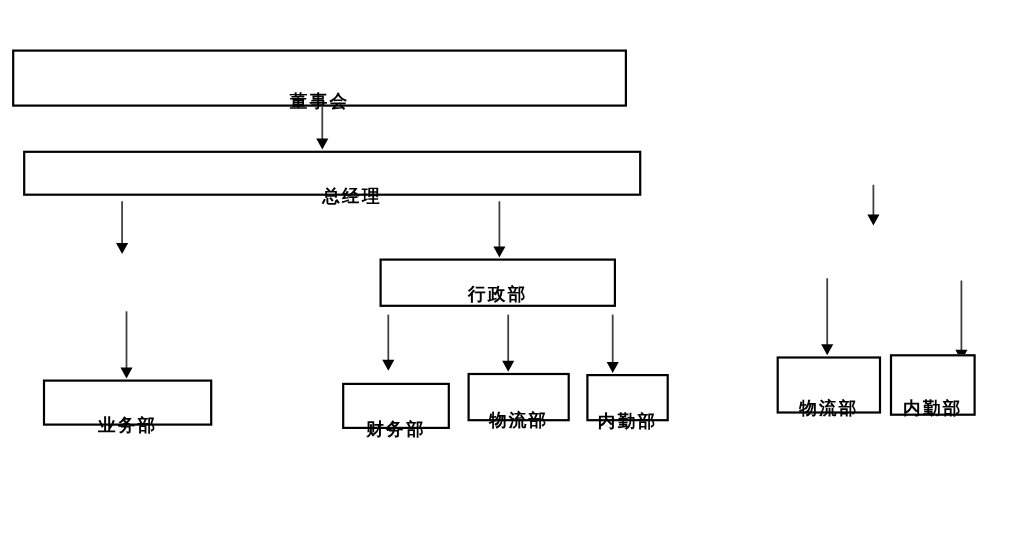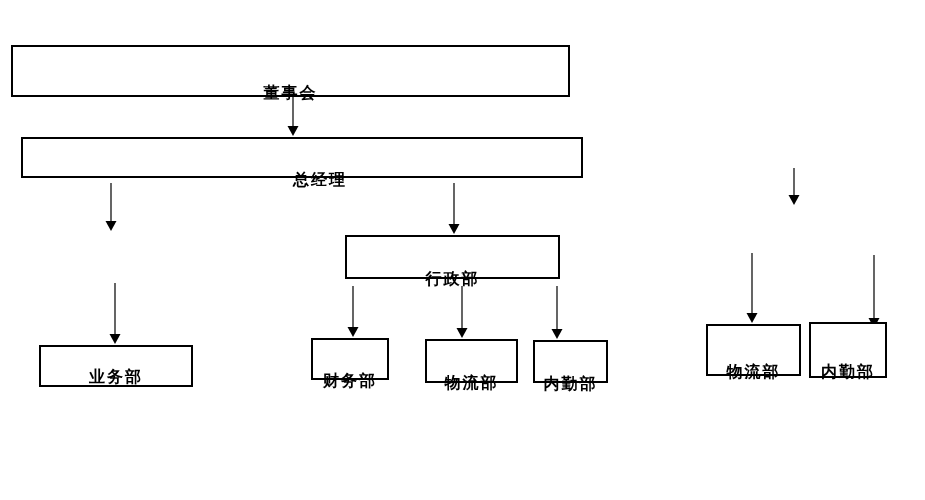--- a/index.html
+++ b/index.html
@@ -56,27 +56,27 @@
       <polygon points="746.5,313 757.5,313 752,323" fill="#000000"></polygon>
       <line x1="874" x2="874" y1="255" y2="319" stroke="#3f3f3f" stroke-width="1.6"></line>
       <polygon points="868.5,318 879.5,318 874,328" fill="#000000"></polygon>
     </svg>
 <div class="node" style="left: 11px; top: 45px; width: 559px; height: 52px; border-color: rgb(0, 0, 0);">
       <span>董事会</span>
     </div>
     <div class="node" style="left: 21px; top: 137px; width: 562px; height: 41px; border-color: rgb(0, 0, 0); padding-left: 36px;">
       <span>总经理</span>
     </div>
-    <div class="node" style="left: 345px; top: 235px; width: 215px; height: 44px; border-color: rgb(0, 0, 0);">
+    <div class="node" style="left: 345px; top: 235px; width: 215px; height: 44px; border-color: rgb(0, 0, 0); align-items: flex-end;">
       <span>行政部</span>
     </div>
-    <div class="node" style="left: 39px; top: 345px; width: 154px; height: 42px; border-color: rgb(0, 0, 0); align-items: flex-end;">
+    <div class="node" style="left: 39px; top: 345px; width: 154px; height: 42px; border-color: rgb(0, 0, 0);">
       <span>业务部</span>
     </div>
-    <div class="node" style="left: 311px; top: 338px; width: 78px; height: 42px; border-color: rgb(0, 0, 0);">
+    <div class="node" style="left: 311px; top: 348px; width: 98px; height: 42px; border-color: rgb(0, 0, 0);">
       <span>财务部</span>
     </div>
     <div class="node" style="left: 425px; top: 339px; width: 93px; height: 44px; border-color: rgb(0, 0, 0);">
       <span>物流部</span>
     </div>
     <div class="node" style="left: 533px; top: 340px; width: 75px; height: 43px; border-color: rgb(0, 0, 0);">
       <span>内勤部</span>
     </div>
     <div class="node" style="left: 706px; top: 324px; width: 95px; height: 52px; border-color: rgb(0, 0, 0);">
       <span>物流部</span>

